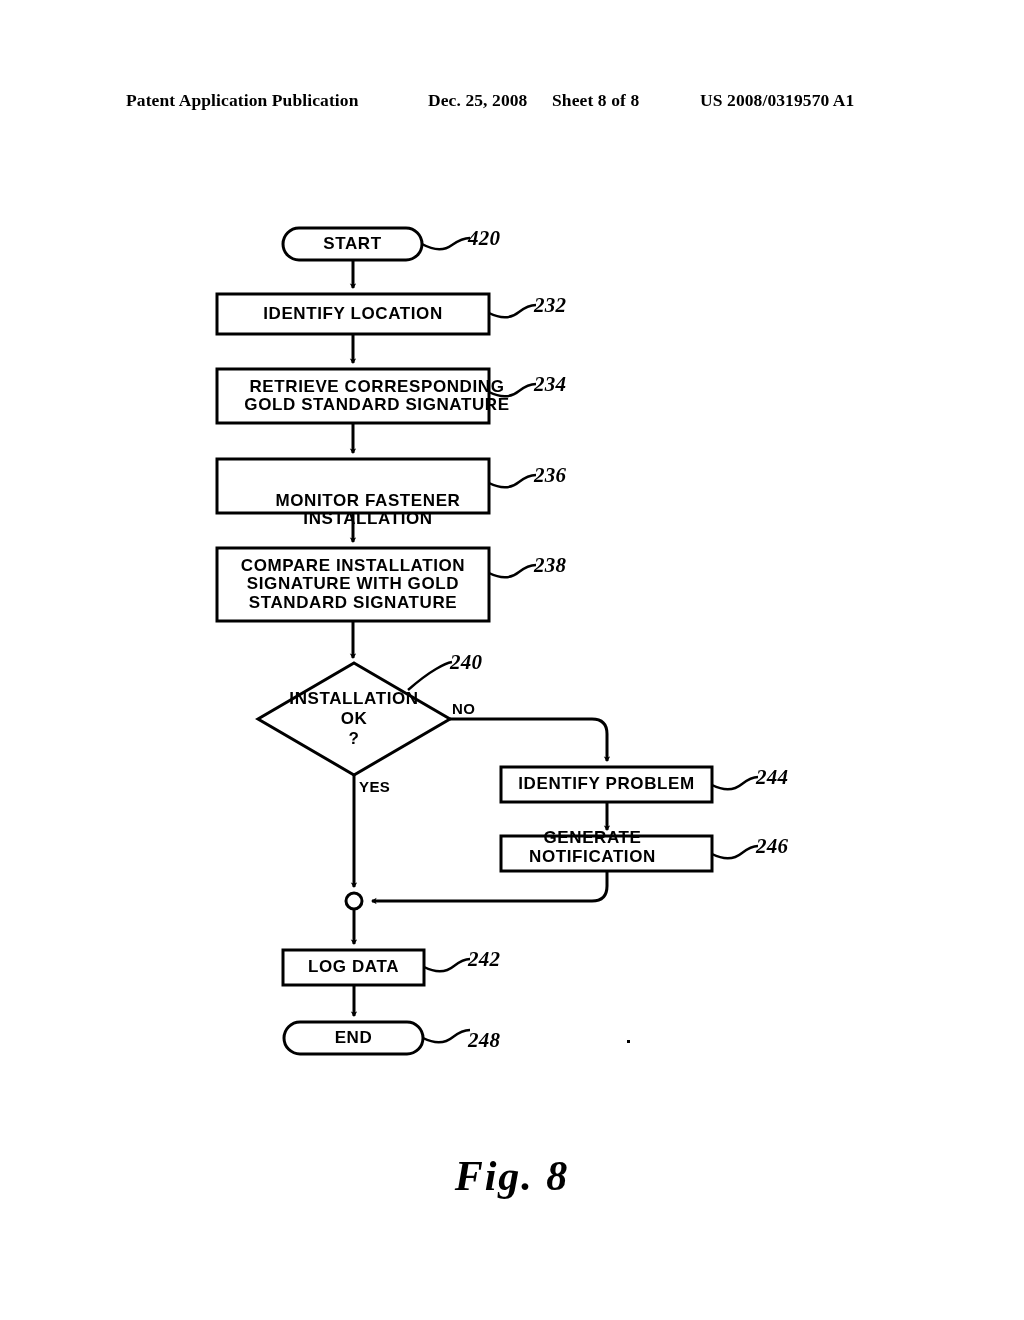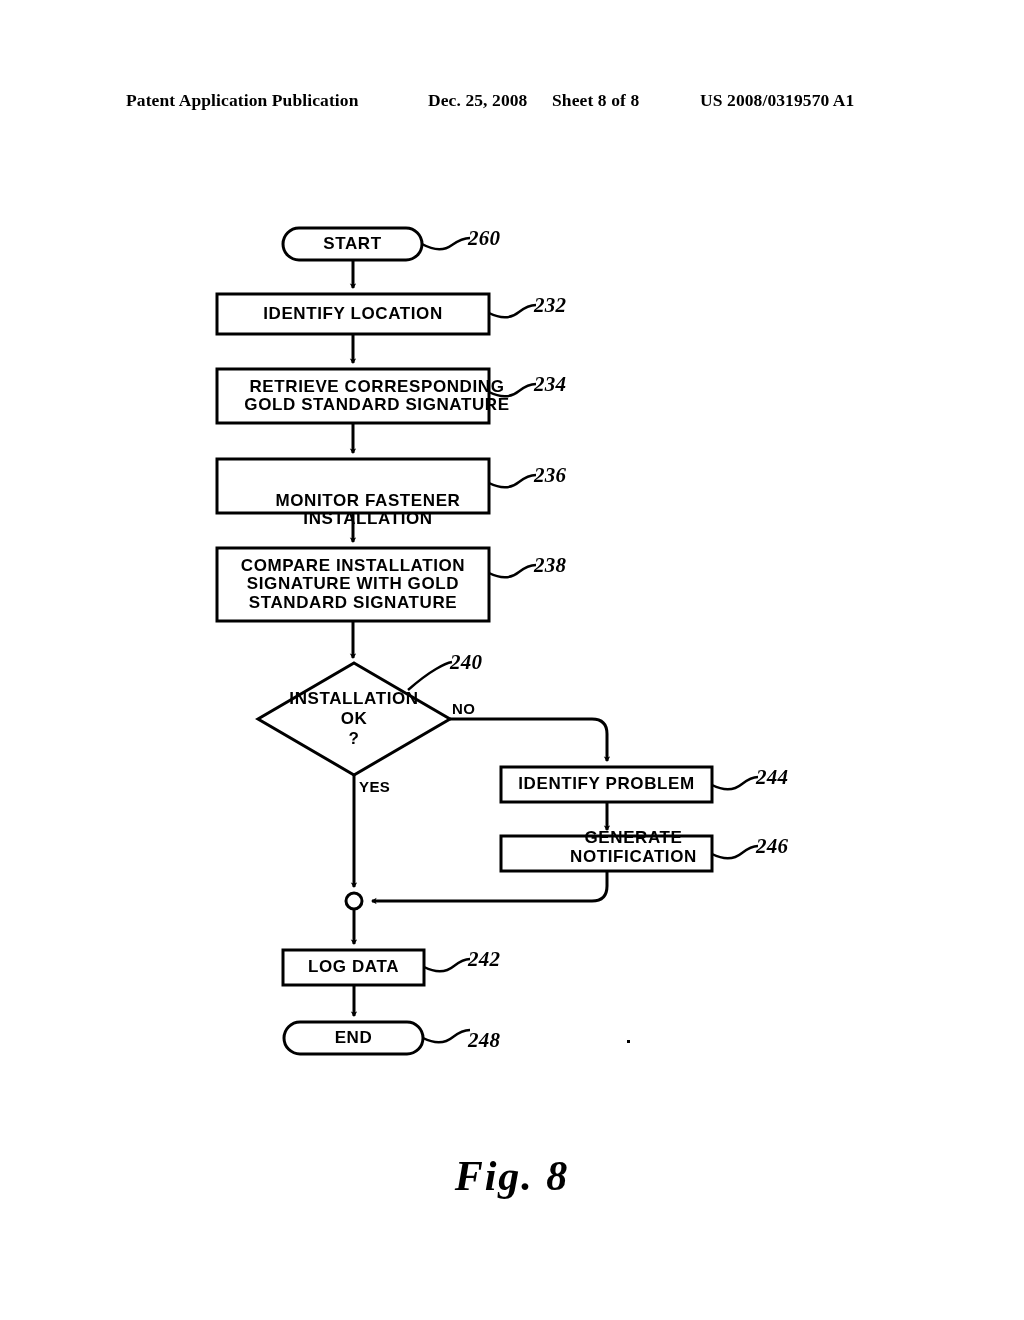--- a/index.html
+++ b/index.html
@@ -184,28 +184,28 @@
 GOLD  STANDARD  SIGNATURE</div>
 <div class="node-label" style="left:232px; top:459px; width:272px; height:70px;margin-top:16px;">MONITOR  FASTENER
 INSTALLATION</div>
 <div class="node-label" style="left:217px; top:548px; width:272px; height:73px;border-radius:12px;">COMPARE  INSTALLATION
 SIGNATURE  WITH  GOLD
 STANDARD  SIGNATURE</div>
 <div class="node-label" style="left:258px; top:681px; width:192px; height:76px; line-height:20px;">INSTALLATION
 OK
 ?</div>
 <div class="node-label" style="left:501px; top:767px; width:211px; height:35px;">IDENTIFY  PROBLEM</div>
-<div class="node-label" style="left:528px; top:836px; width:211px; height:23px;">GENERATE  NOTIFICATION</div>
+<div class="node-label" style="left:487px; top:836px; width:211px; height:23px;">GENERATE  NOTIFICATION</div>
 <div class="node-label" style="left:283px; top:950px; width:141px; height:35px;">LOG  DATA</div>
 <div class="node-label" style="left:284px; top:1022px; width:139px; height:32px;">END</div>
 
 <div class="edge-label" style="left:452px; top:700px;">NO</div>
 <div class="edge-label" style="left:359px; top:778px;text-align:right;">YES</div>
 
-<div class="ref-num" style="left:468px; top:226px;">260</div>
+<div class="ref-num" style="left:468px; top:226px;">420</div>
 <div class="ref-num" style="left:534px; top:293px;">232</div>
 <div class="ref-num" style="left:534px; top:372px;">234</div>
 <div class="ref-num" style="left:534px; top:463px;">236</div>
 <div class="ref-num" style="left:534px; top:553px;">238</div>
 <div class="ref-num" style="left:450px; top:650px;">240</div>
 <div class="ref-num" style="left:756px; top:765px;">244</div>
 <div class="ref-num" style="left:756px; top:834px;">246</div>
 <div class="ref-num" style="left:468px; top:947px;">242</div>
 <div class="ref-num" style="left:468px; top:1028px;">248</div>
 

